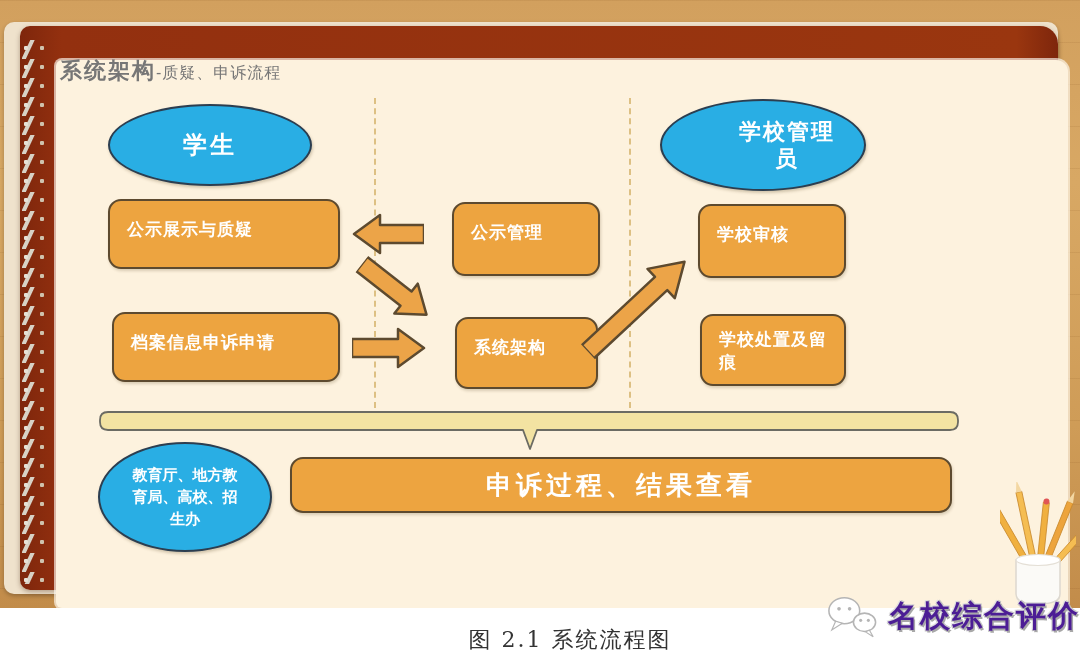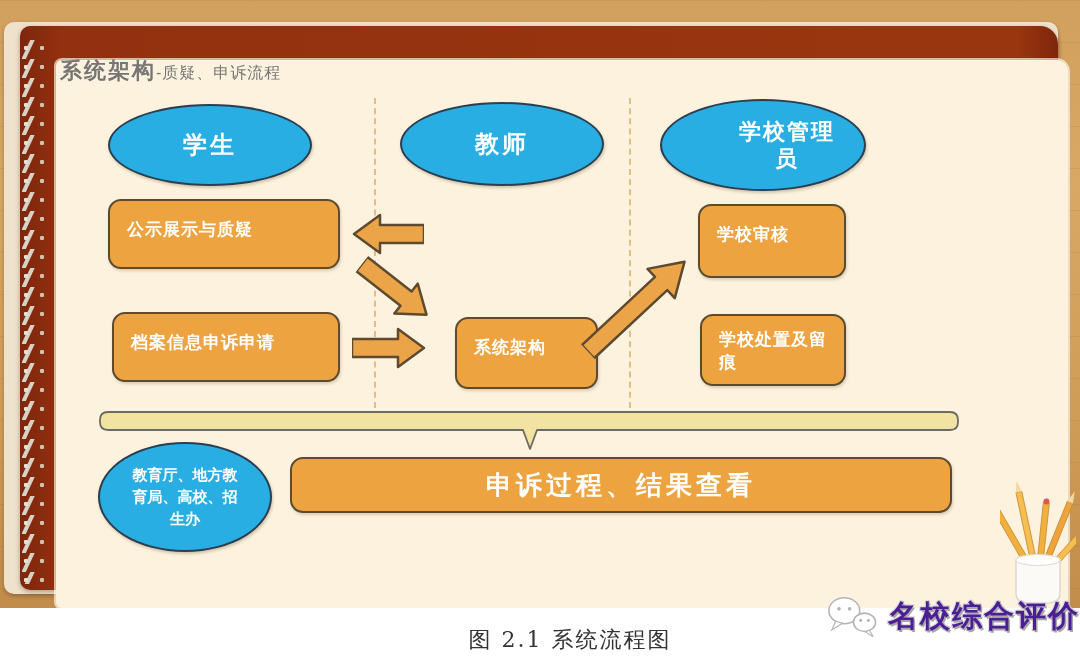--- a/index.html
+++ b/index.html
@@ -94,29 +94,27 @@
   <div class="title">
     <span class="title-main">系统架构</span><span class="title-sub">-质疑、申诉流程</span>
   </div>
 
   <div class="divider div1"></div>
   <div class="divider div2"></div>
 
   <div class="actor e1">
     <span class="lbl">学生</span>
   </div>
-  <div class="actor e2">
-    <span class="lbl">教师</span>
-  </div>
   <div class="actor e3">
     <span class="lbl">学校管理员</span>
   </div>
 
   <div class="obox b1">公示展示与质疑</div>
   <div class="obox b2">档案信息申诉申请</div>
+  <div class="obox b3">公示管理</div>
   <div class="obox b4">系统架构</div>
   <div class="obox b6">学校处置及留痕</div>
   <div class="obox b5">学校审核</div>
 
   <div class="arrow arr-left">
     <svg width="72" height="44" viewBox="0 0 72 44">
         <polygon points="0,13 44,13 44,3 70,22 44,41 44,31 0,31"></polygon>
       </svg>
   </div>
   <div class="arrow arr-diag">

